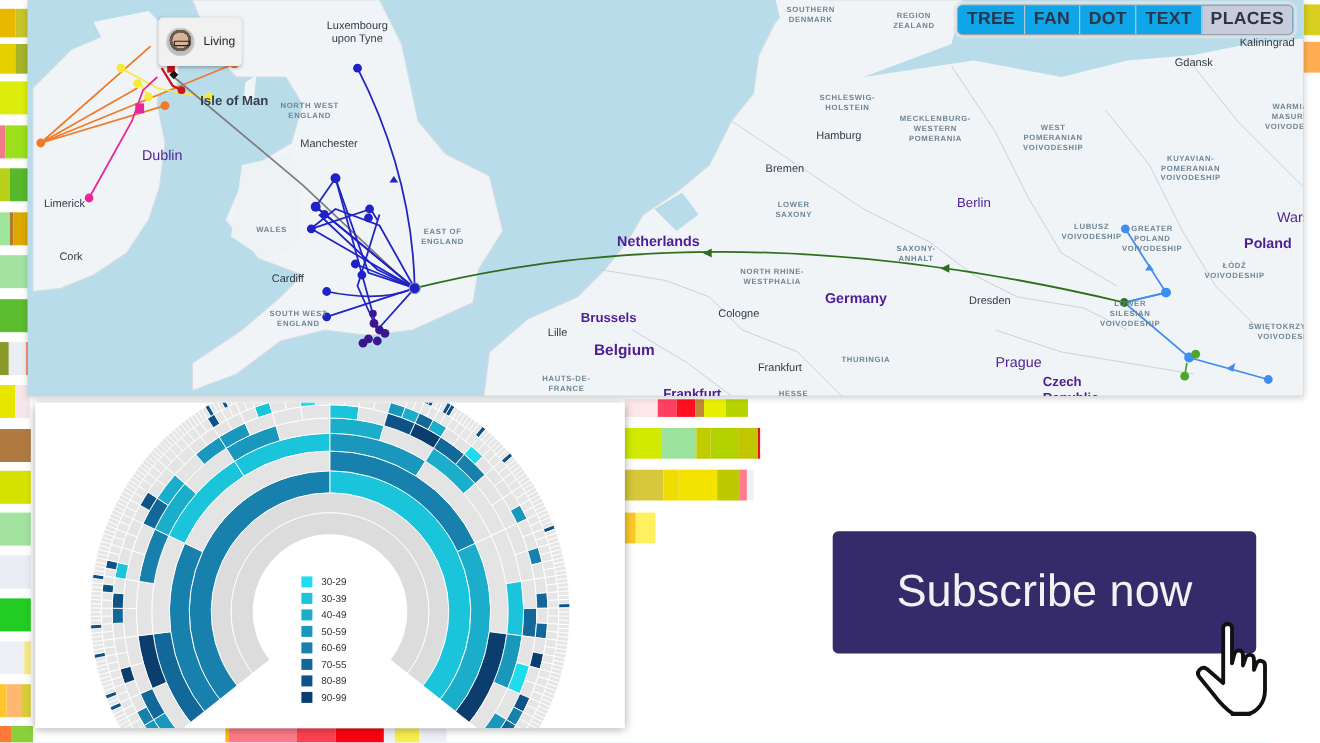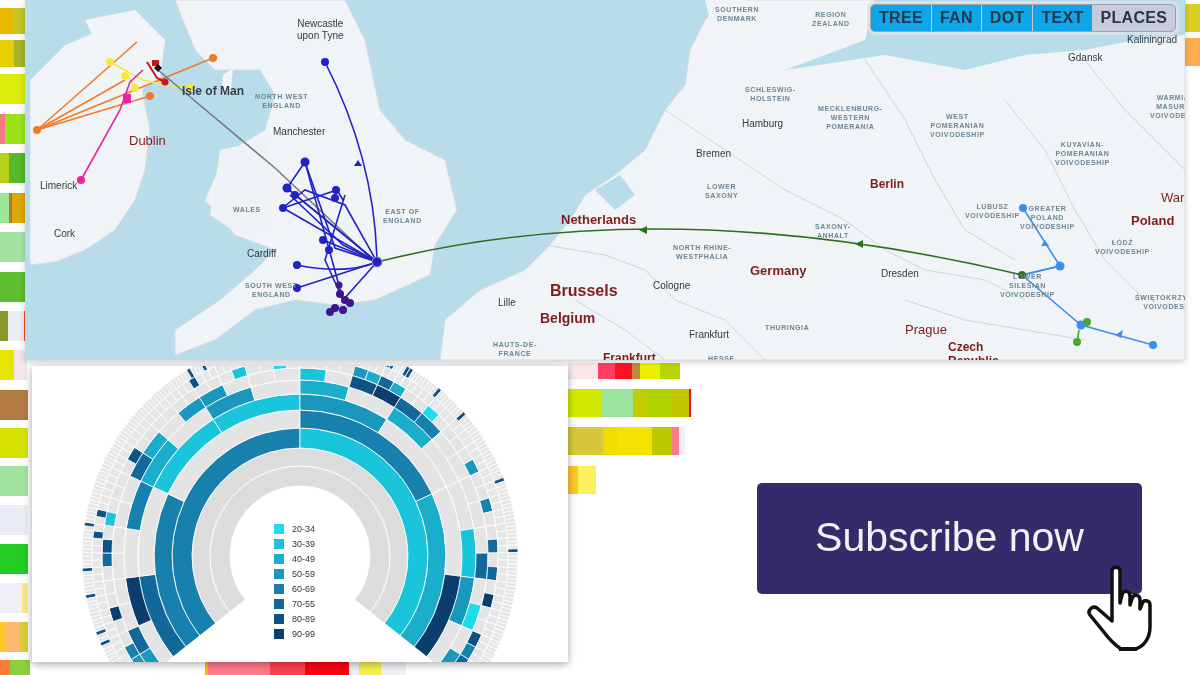--- a/index.html
+++ b/index.html
@@ -8,21 +8,21 @@
 
   
   #stripes { position: absolute; left: 0; top: 0; width: 1200px; height: 675px; }
   .stripe-row { position: absolute; left: 0; display: flex; height: 30px; }
   .stripe-row > div { height: 100%; }
 
   
   #map { position: absolute; left: 25px; top: 0; width: 1160px; height: 360px; background: #b9dcea; overflow: hidden; box-shadow: 0 2px 6px rgba(0,0,0,0.2); }
   #map svg { position: absolute; left: 0; top: 0; }
   .map-label { position: absolute; color: #2c3e50; white-space: nowrap; }
-  .map-label.country { font-size: 13px; font-weight: bold; color: #7f1d1d; }
+  .map-label.country { font-size: 13px; font-weight: bold; color: #4c1d95; }
   .map-label.city { font-size: 10px; color: #2f3a45; }
   .map-label.region { font-size: 7px; letter-spacing: 0.6px; color: #6d8595; text-align: center; line-height: 9px; font-weight: bold; }
   .map-label.sea-name { font-size: 12px; font-weight: bold; color: #34404e; }
 
   
   #view-tabs { position: absolute; left: 870px; top: 4px; height: 28px; display: flex; border: 1px solid #9aa3ad; border-radius: 5px; overflow: hidden; background: #0ea5e9; box-shadow: 0 0 0 3px rgba(220,225,230,0.8); }
   .view-tab { height: 100%; padding: 0 8px; display: flex; align-items: center; font-size: 16px; font-weight: bold; color: #2a3545; border-right: 1px solid #c6ccd3; cursor: pointer; letter-spacing: 0.3px; }
   .view-tab:last-child { border-right: none; }
   .view-tab.active { background: #c8cbdb; }
 
@@ -284,21 +284,21 @@
       <circle cx="998" cy="208" r="4" fill="#3d8ef0"></circle>
         <circle cx="1035" cy="266" r="4.5" fill="#3d8ef0"></circle>
         <circle cx="1128" cy="345" r="4" fill="#3d8ef0"></circle>
       <circle cx="1056" cy="325" r="4.5" fill="#3d8ef0"></circle>
         <circle cx="1062" cy="322" r="4" fill="#4ca52c"></circle>
         <circle cx="1052" cy="342" r="4" fill="#4ca52c"></circle>
     </g>
   </svg>
 
   <div class="map-label sea-name" style="left:157px;top:84px">Isle of Man</div>
-  <div class="map-label city" style="left:272px;top:18px;text-align:center;line-height:12px"><span>Newcastle</span><br><span>upon Tyne</span></div>
+  <div class="map-label city" style="left:272px;top:18px;text-align:center;line-height:12px"><span>Luxembourg</span><br><span>upon Tyne</span></div>
   <div class="map-label city" style="left:248px;top:126px">Manchester</div>
   <div class="map-label country" style="left:104px;top:133px;font-size:13px;font-weight:normal">Dublin</div>
   <div class="map-label city" style="left:15px;top:180px">Limerick</div>
   <div class="map-label city" style="left:29px;top:228px">Cork</div>
   <div class="map-label city" style="left:222px;top:248px">Cardiff</div>
   <div class="map-label region" style="left:230px;top:92px;white-space:pre">NORTH WEST
 ENGLAND</div>
   <div class="map-label region" style="left:208px;top:205px">WALES</div>
   <div class="map-label region" style="left:358px;top:207px;white-space:pre">EAST OF
 ENGLAND</div>
@@ -322,21 +322,21 @@
 VOIVODESHIP</div>
   <div class="map-label region" style="left:1125px;top:93px;white-space:pre">WARMIAN-
 MASURIAN
 VOIVODESHIP</div>
   <div class="map-label city" style="left:717px;top:118px">Hamburg</div>
   <div class="map-label city" style="left:671px;top:148px">Bremen</div>
   <div class="map-label region" style="left:680px;top:182px;white-space:pre">LOWER
 SAXONY</div>
   <div class="map-label region" style="left:790px;top:222px;white-space:pre">SAXONY-
 ANHALT</div>
-  <div class="map-label country" style="left:845px;top:177px;font-weight:bold;font-size:12px">Berlin</div>
+  <div class="map-label country" style="left:845px;top:177px;font-weight:normal;font-size:12px">Berlin</div>
   <div class="map-label region" style="left:940px;top:202px;white-space:pre">LUBUSZ
 VOIVODESHIP</div>
   <div class="map-label city" style="left:1043px;top:52px">Gdansk</div>
   <div class="map-label city" style="left:1102px;top:34px">Kaliningrad</div>
   <div class="map-label country" style="left:1136px;top:190px;font-weight:normal">Warsa</div>
   <div class="map-label country" style="left:1106px;top:213px">Poland</div>
   <div class="map-label region" style="left:995px;top:204px;white-space:pre">GREATER
 POLAND
 VOIVODESHIP</div>
   <div class="map-label region" style="left:1070px;top:238px;white-space:pre">ŁÓDŹ
@@ -344,34 +344,38 @@
   <div class="map-label region" style="left:975px;top:272px;white-space:pre">LOWER
 SILESIAN
 VOIVODESHIP</div>
   <div class="map-label region" style="left:1110px;top:293px;white-space:pre">ŚWIĘTOKRZYSKIE
 VOIVODESHIP</div>
 
   <div class="map-label country" style="left:536px;top:212px">Netherlands</div>
   <div class="map-label region" style="left:648px;top:243px;white-space:pre">NORTH RHINE-
 WESTPHALIA</div>
   <div class="map-label country" style="left:725px;top:263px">Germany</div>
-  <div class="map-label country" style="left:525px;top:282px;font-size:16px">Brussels</div>
+  <div class="map-label country" style="left:503px;top:282px;font-size:12px">Brussels</div>
   <div class="map-label city" style="left:473px;top:297px">Lille</div>
   <div class="map-label country" style="left:515px;top:310px;font-size:14px">Belgium</div>
   <div class="map-label city" style="left:628px;top:280px">Cologne</div>
   <div class="map-label city" style="left:664px;top:329px">Frankfurt</div>
   <div class="map-label region" style="left:468px;top:340px;white-space:pre">HAUTS-DE-
 FRANCE</div>
   <div class="map-label country" style="left:578px;top:351px;font-size:12px">Frankfurt</div>
   <div class="map-label region" style="left:683px;top:354px">HESSE</div>
   <div class="map-label region" style="left:740px;top:323px">THURINGIA</div>
   <div class="map-label city" style="left:856px;top:268px">Dresden</div>
   <div class="map-label country" style="left:880px;top:322px;font-weight:normal">Prague</div>
   <div class="map-label country" style="left:923px;top:340px;font-size:12px;line-height:14px"><span>Czech</span><br><span>Republic</span></div>
 
+  <div id="living-popup">
+    <div class="avatar"></div>
+    <div class="label">Living</div>
+  </div>
 </div>
 
 <div id="view-tabs">
   <div class="view-tab">TREE</div>
   <div class="view-tab">FAN</div>
   <div class="view-tab">DOT</div>
   <div class="view-tab">TEXT</div>
   <div class="view-tab active">PLACES</div>
 </div>
 
@@ -895,21 +899,21 @@
         <path d="M445.36664199117143,316.74807418172327 A218,218 0 0 1 443.09924186278045,319.86244837935067 L435.067166547974,313.90545533442634 A208,208 0 0 0 437.23055749616356,310.93394233852496 Z" fill="#e6e6e6" stroke="#ffffff" stroke-width="0.8"></path>
         <path d="M443.09924186278045,319.86244837935067 A218,218 0 0 1 440.7771630869838,322.9362701282603 L432.85160514721395,316.8382760856795 A208,208 0 0 0 435.067166547974,313.90545533442634 Z" fill="#e6e6e6" stroke="#ffffff" stroke-width="0.8"></path>
         <path d="M440.7771630869838,322.9362701282603 A218,218 0 0 1 438.40113078472035,325.9685795589872 L430.58456515239374,319.73148875352905 A208,208 0 0 0 432.85160514721395,316.8382760856795 Z" fill="#e6e6e6" stroke="#ffffff" stroke-width="0.8"></path>
         <path d="M438.40113078472035,325.9685795589872 A218,218 0 0 1 435.9718869251219,328.95842976521453 L428.266754497364,322.5841898677277 A208,208 0 0 0 430.58456515239374,319.73148875352905 Z" fill="#e6e6e6" stroke="#ffffff" stroke-width="0.8"></path>
         <path d="M268,190 L28,380 L508,380 Z" fill="#ffffff"></path>
       </g>
   </svg>
   <div class="legend" id="legend">
       <div class="legend-item">
         <div class="legend-swatch" style="background: rgb(31, 220, 236);"></div>
-        <span>20-34</span>
+        <span>30-29</span>
       </div>
       <div class="legend-item">
         <div class="legend-swatch" style="background: rgb(26, 196, 218);"></div>
         <span>30-39</span>
       </div>
       <div class="legend-item">
         <div class="legend-swatch" style="background: rgb(26, 174, 203);"></div>
         <span>40-49</span>
       </div>
       <div class="legend-item">

